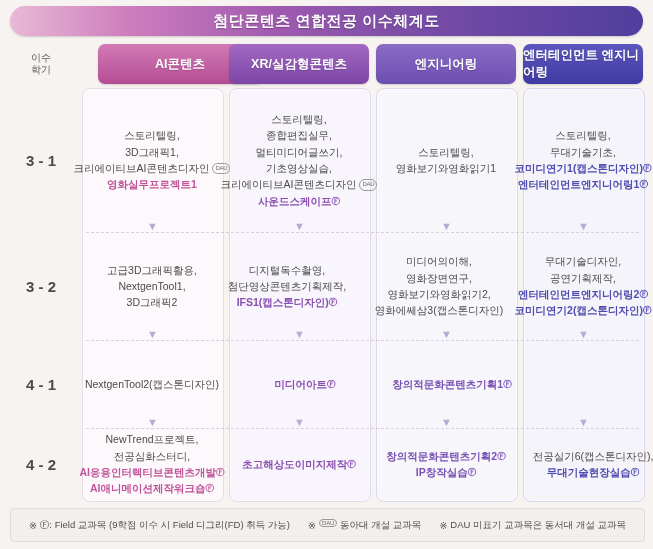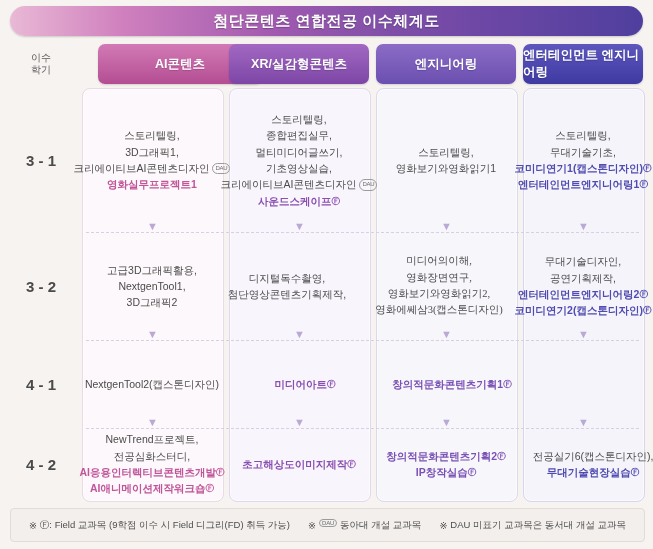--- a/index.html
+++ b/index.html
@@ -179,33 +179,34 @@
         <div class="ln">스토리텔링,</div>
         <div class="ln">종합편집실무,</div>
         <div class="ln">멀티미디어글쓰기,</div>
         <div class="ln">기초영상실습,</div>
         <div class="ln">크리에이티브AI콘텐츠디자인 <span class="dau">DAU</span></div>
         <div class="ln hl2">사운드스케이프<span class="fd">Ⓕ</span></div>
       </div>
     <div class="cell" style="left:219px;top:188px;width:116px;height:108px;">
         <div class="ln">디지털독수촬영,</div>
         <div class="ln">첨단영상콘텐츠기획제작,</div>
+        <div class="ln hl2">IFS1(캡스톤디자인)<span class="fd">Ⓕ</span></div>
       </div>
     <div class="cell" style="left:219px;top:296px;width:152px;height:88px;">
         <div class="ln hl2">미디어아트<span class="fd">Ⓕ</span></div>
       </div>
     <div class="cell" style="left:219px;top:384px;width:140px;height:72px;">
         <div class="ln hl2">초고해상도이미지제작<span class="fd">Ⓕ</span></div>
       </div>
 
     <div class="cell" style="left:366px;top:44px;width:140px;height:144px;">
         <div class="ln">스토리텔링,</div>
         <div class="ln">영화보기와영화읽기1</div>
       </div>
-    <div class="cell" style="left:366px;top:188px;width:126px;height:108px;font-family:Liberation Serif, serif;">
+    <div class="cell" style="left:366px;top:188px;width:126px;height:108px;">
         <div class="ln">미디어의이해,</div>
         <div class="ln">영화장면연구,</div>
         <div class="ln">영화보기와영화읽기2,</div>
         <div class="ln">영화에쎄삼3(캡스톤디자인)</div>
       </div>
     <div class="cell" style="left:366px;top:296px;width:152px;height:88px;">
         <div class="ln hl3">창의적문화콘텐츠기획1<span class="fd">Ⓕ</span></div>
       </div>
     <div class="cell" style="left:366px;top:384px;width:140px;height:72px;">
         <div class="ln hl3">창의적문화콘텐츠기획2<span class="fd">Ⓕ</span></div>

